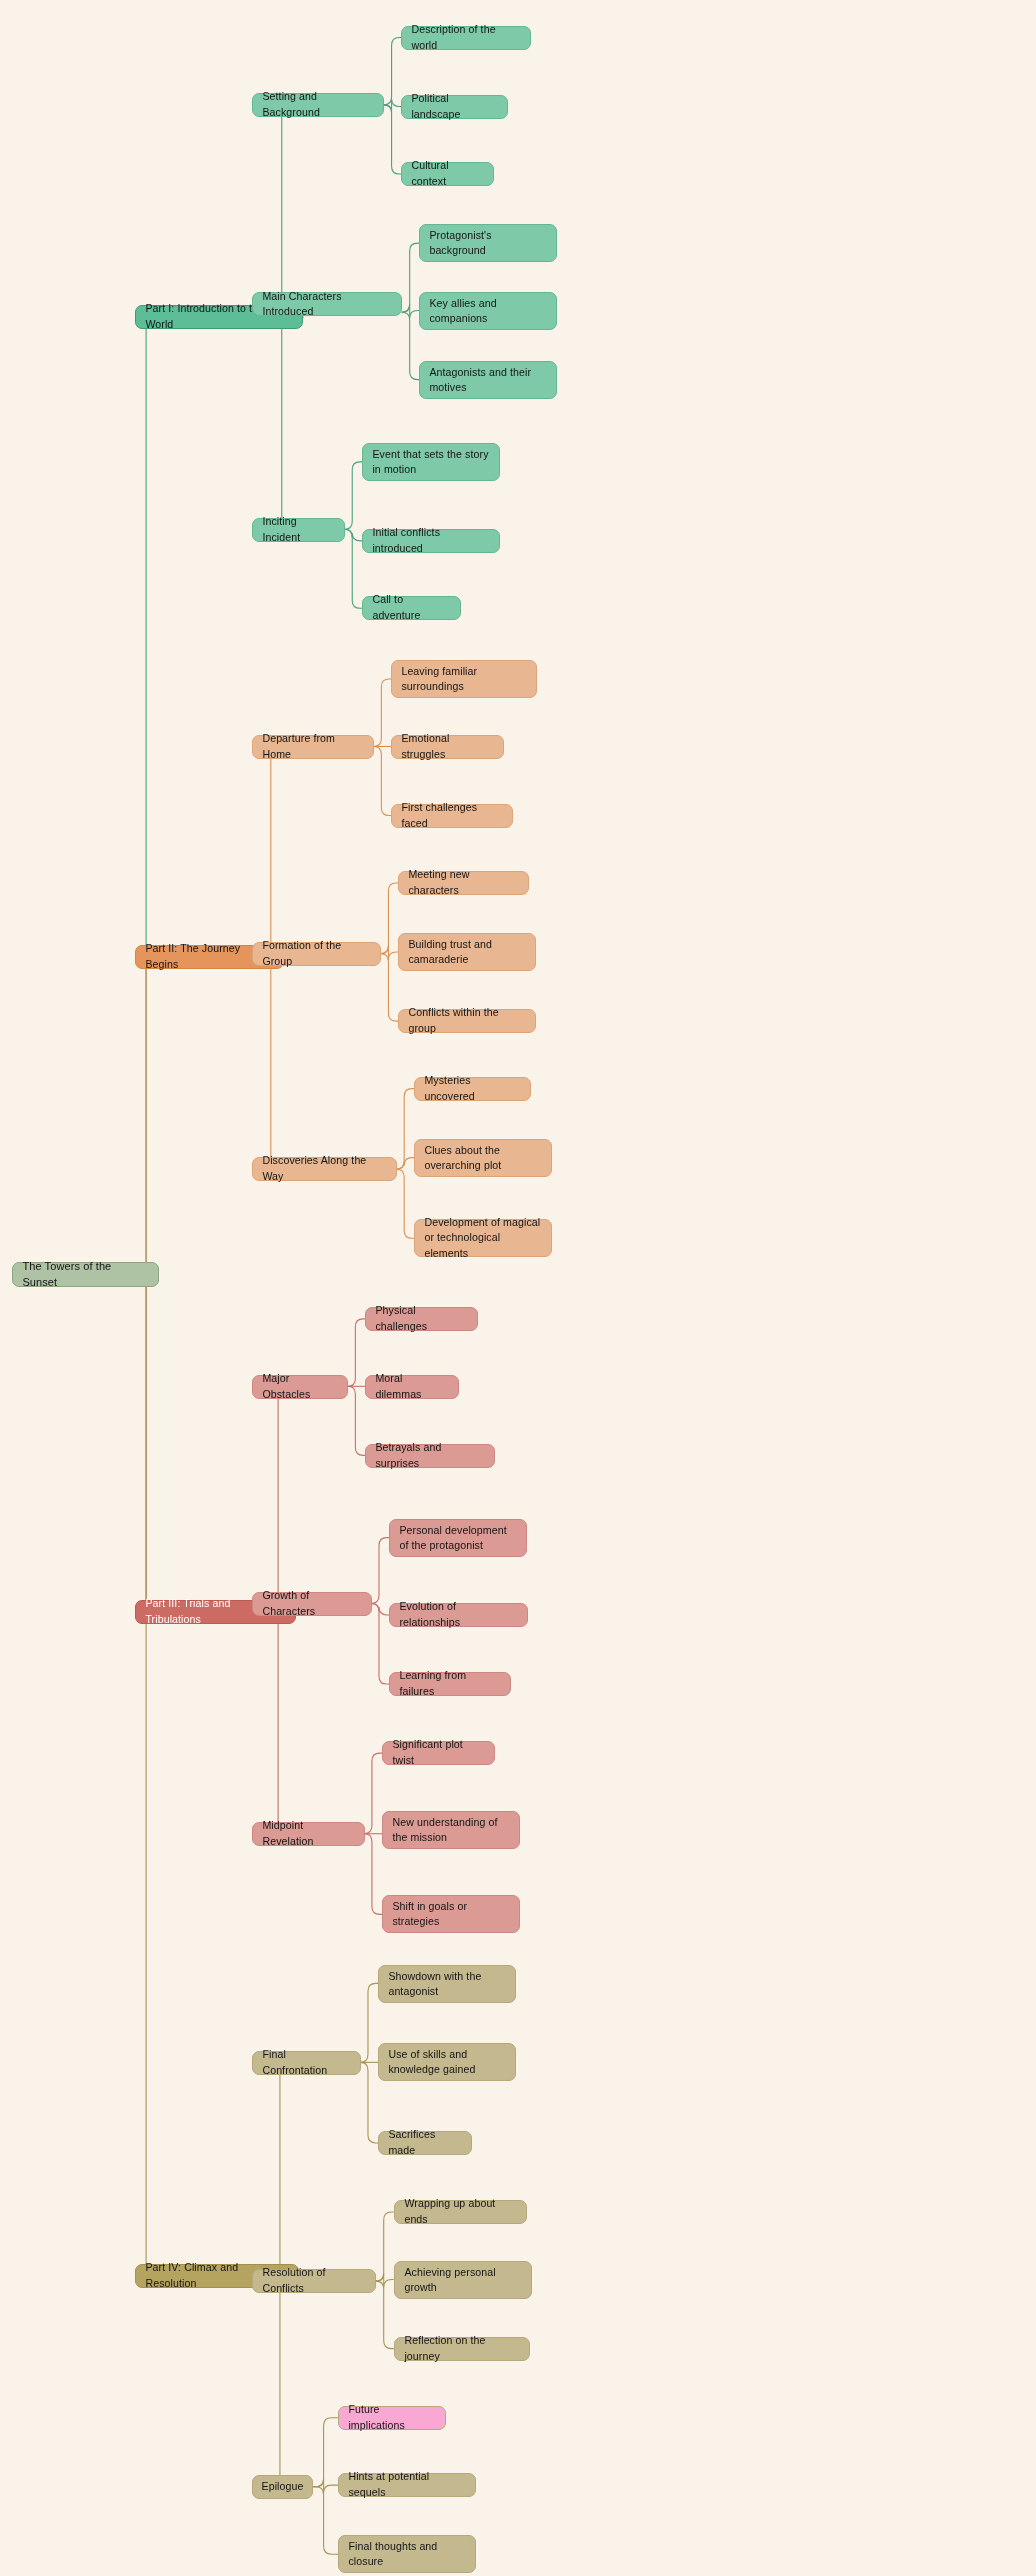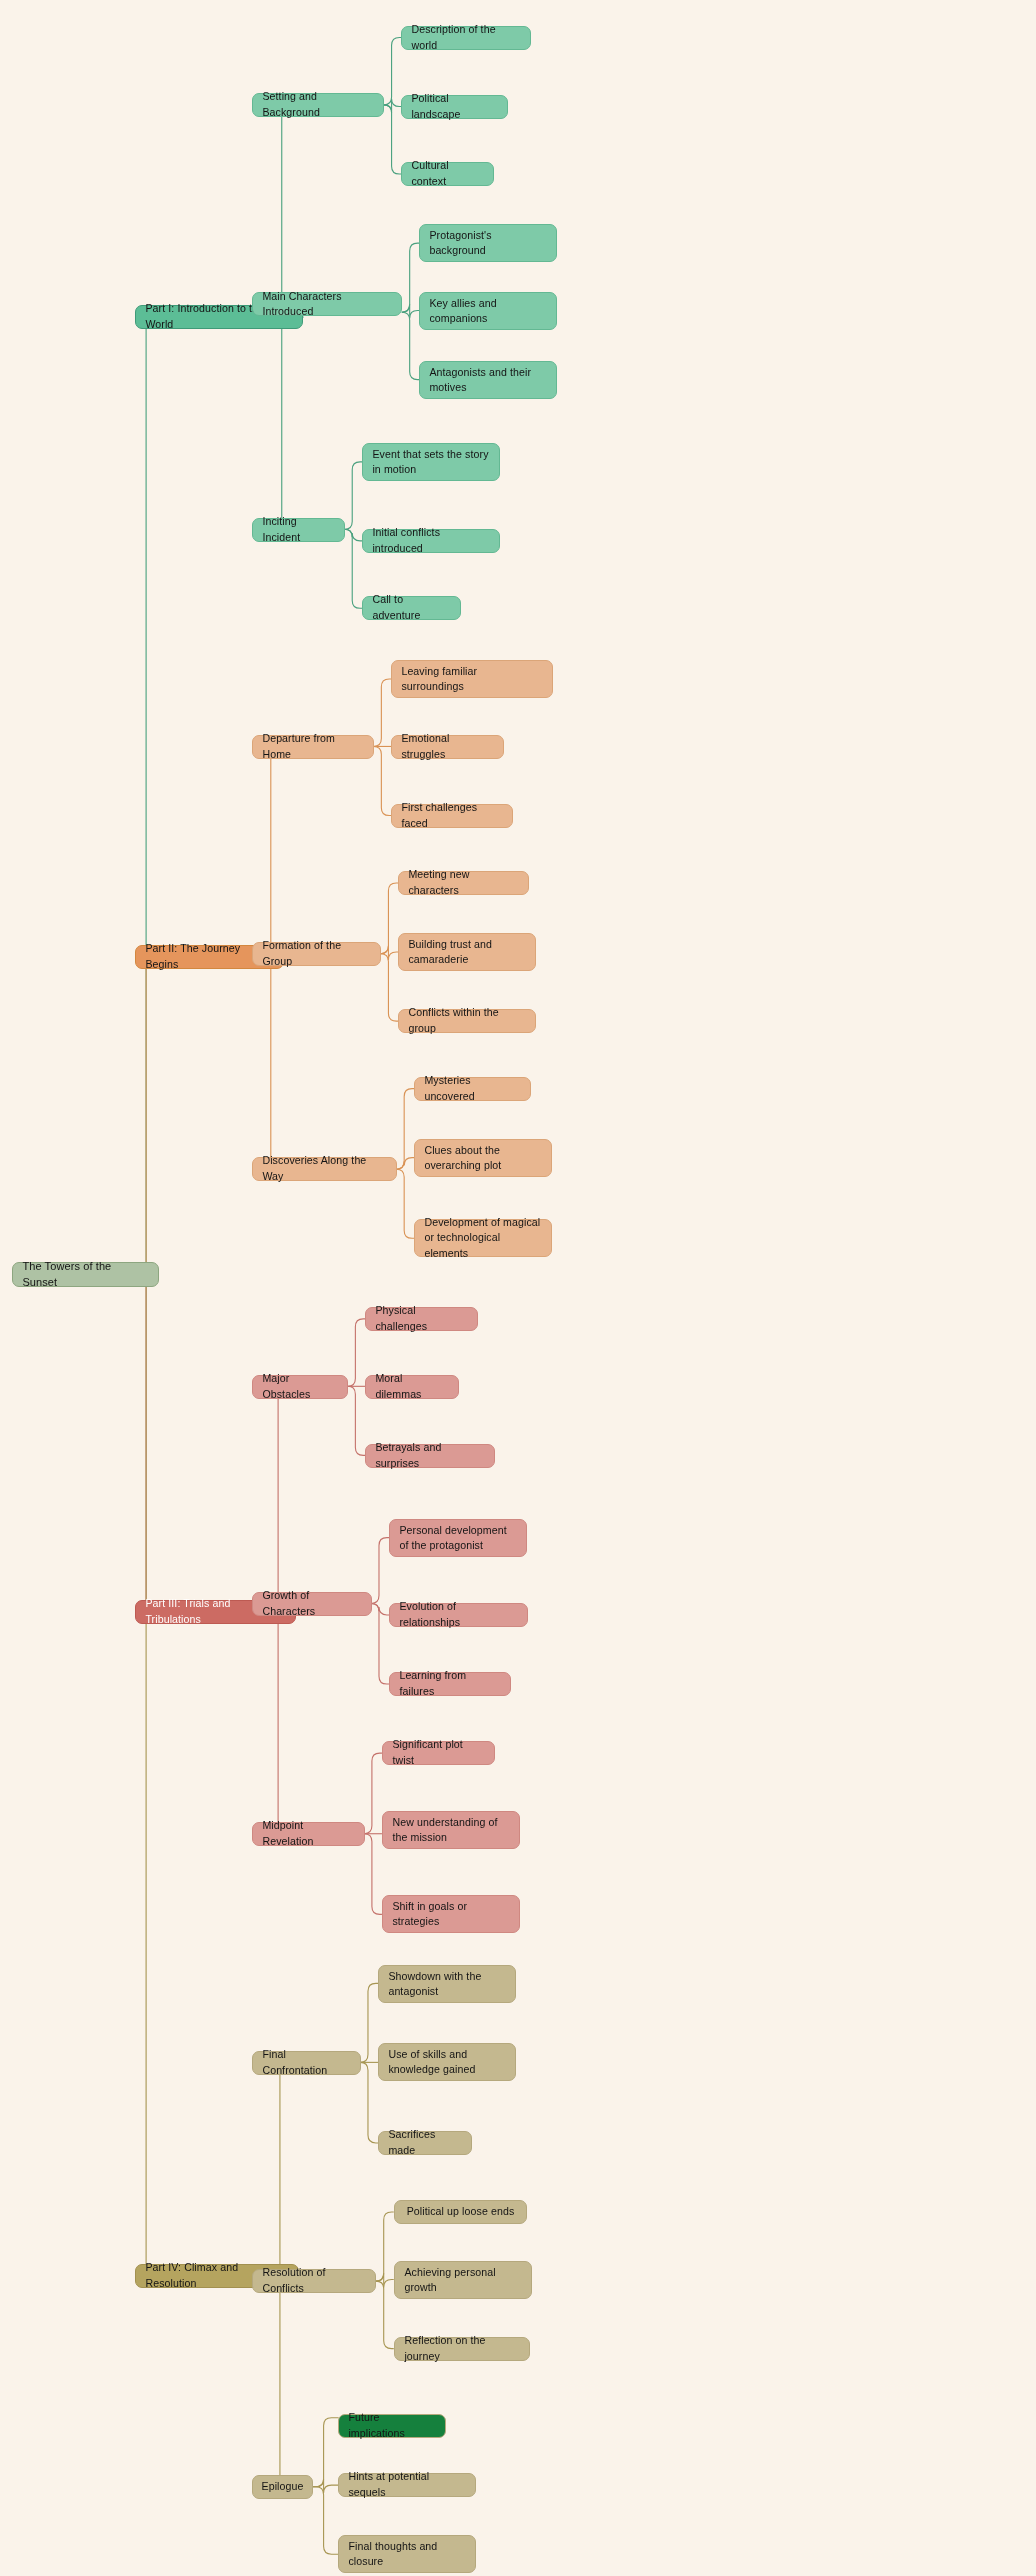--- a/index.html
+++ b/index.html
@@ -145,21 +145,21 @@
     </div>
     <div class="node leaf" style="left: 362px; top: 596px; width: 99px; height: 23.6px; background: rgb(126, 202, 168); border: 0.9px solid rgb(99, 184, 147); font-size: 10.6px; white-space: normal;">
       <span>Call to adventure</span>
     </div>
     <div class="node branch" style="left: 135px; top: 945px; width: 149px; height: 23.6px; background: rgb(229, 149, 92); border: 0.9px solid rgb(211, 135, 63); color: rgb(20, 20, 20); font-size: 10.6px; white-space: normal;">
       <span>Part II: The Journey Begins</span>
     </div>
     <div class="node child" style="left: 252px; top: 735px; width: 122px; height: 23.6px; background: rgb(232, 182, 144); border: 0.9px solid rgb(219, 165, 120); font-size: 10.6px; white-space: normal;">
       <span>Departure from Home</span>
     </div>
-    <div class="node leaf" style="left: 391px; top: 660px; width: 162px; height: 38px; background: rgb(232, 182, 144); border: 0.9px solid rgb(219, 165, 120); font-size: 10.6px; white-space: normal;">
+    <div class="node leaf" style="left: 391px; top: 660px; width: 146px; height: 38px; background: rgb(232, 182, 144); border: 0.9px solid rgb(219, 165, 120); font-size: 10.6px; white-space: normal;">
       <span>Leaving familiar surroundings</span>
     </div>
     <div class="node leaf" style="left: 391px; top: 735px; width: 113px; height: 23.6px; background: rgb(232, 182, 144); border: 0.9px solid rgb(219, 165, 120); font-size: 10.6px; white-space: normal;">
       <span>Emotional struggles</span>
     </div>
     <div class="node leaf" style="left: 391px; top: 804px; width: 122px; height: 23.6px; background: rgb(232, 182, 144); border: 0.9px solid rgb(219, 165, 120); font-size: 10.6px; white-space: normal;">
       <span>First challenges faced</span>
     </div>
     <div class="node child" style="left: 252px; top: 942px; width: 129px; height: 23.6px; background: rgb(232, 182, 144); border: 0.9px solid rgb(219, 165, 120); font-size: 10.6px; white-space: normal;">
       <span>Formation of the Group</span>
@@ -236,32 +236,32 @@
     <div class="node leaf" style="left: 378px; top: 2043px; width: 138px; height: 38px; background: rgb(196, 184, 143); border: 0.9px solid rgb(181, 168, 125); font-size: 10.6px; white-space: normal;">
       <span>Use of skills and knowledge gained</span>
     </div>
     <div class="node leaf" style="left: 378px; top: 2131px; width: 94px; height: 23.6px; background: rgb(196, 184, 143); border: 0.9px solid rgb(181, 168, 125); font-size: 10.6px; white-space: normal;">
       <span>Sacrifices made</span>
     </div>
     <div class="node child" style="left: 252px; top: 2269px; width: 124px; height: 23.6px; background: rgb(196, 184, 143); border: 0.9px solid rgb(181, 168, 125); font-size: 10.6px; white-space: normal;">
       <span>Resolution of Conflicts</span>
     </div>
     <div class="node leaf" style="left: 394px; top: 2200px; width: 133px; height: 23.6px; background: rgb(196, 184, 143); border: 0.9px solid rgb(181, 168, 125); font-size: 10.6px; white-space: normal;">
-      <span>Political up loose ends</span>
+      <span>Wrapping up about ends</span>
     </div>
     <div class="node leaf" style="left: 394px; top: 2261px; width: 138px; height: 38px; background: rgb(196, 184, 143); border: 0.9px solid rgb(181, 168, 125); font-size: 10.6px; white-space: normal;">
       <span>Achieving personal growth</span>
     </div>
     <div class="node leaf" style="left: 394px; top: 2337px; width: 136px; height: 23.6px; background: rgb(196, 184, 143); border: 0.9px solid rgb(181, 168, 125); font-size: 10.6px; white-space: normal;">
       <span>Reflection on the journey</span>
     </div>
     <div class="node child" style="left: 252px; top: 2475px; width: 61px; height: 23.6px; background: rgb(196, 184, 143); border: 0.9px solid rgb(181, 168, 125); font-size: 10.6px; white-space: normal;">
       <span>Epilogue</span>
     </div>
-    <div class="node leaf" style="left: 338px; top: 2406px; width: 108px; height: 23.6px; background: #15803d; border: 0.9px solid rgb(181, 168, 125); font-size: 10.6px; white-space: normal; margin-top: 8px;">
+    <div class="node leaf" style="left: 338px; top: 2406px; width: 108px; height: 23.6px; background: #f9a8d4; border: 0.9px solid rgb(181, 168, 125); font-size: 10.6px; white-space: normal;">
       <span>Future implications</span>
     </div>
     <div class="node leaf" style="left: 338px; top: 2473px; width: 138px; height: 23.6px; background: rgb(196, 184, 143); border: 0.9px solid rgb(181, 168, 125); font-size: 10.6px; white-space: normal;">
       <span>Hints at potential sequels</span>
     </div>
     <div class="node leaf" style="left: 338px; top: 2535px; width: 138px; height: 38px; background: rgb(196, 184, 143); border: 0.9px solid rgb(181, 168, 125); font-size: 10.6px; white-space: normal;">
       <span>Final thoughts and closure</span>
     </div>
   </div>
 

